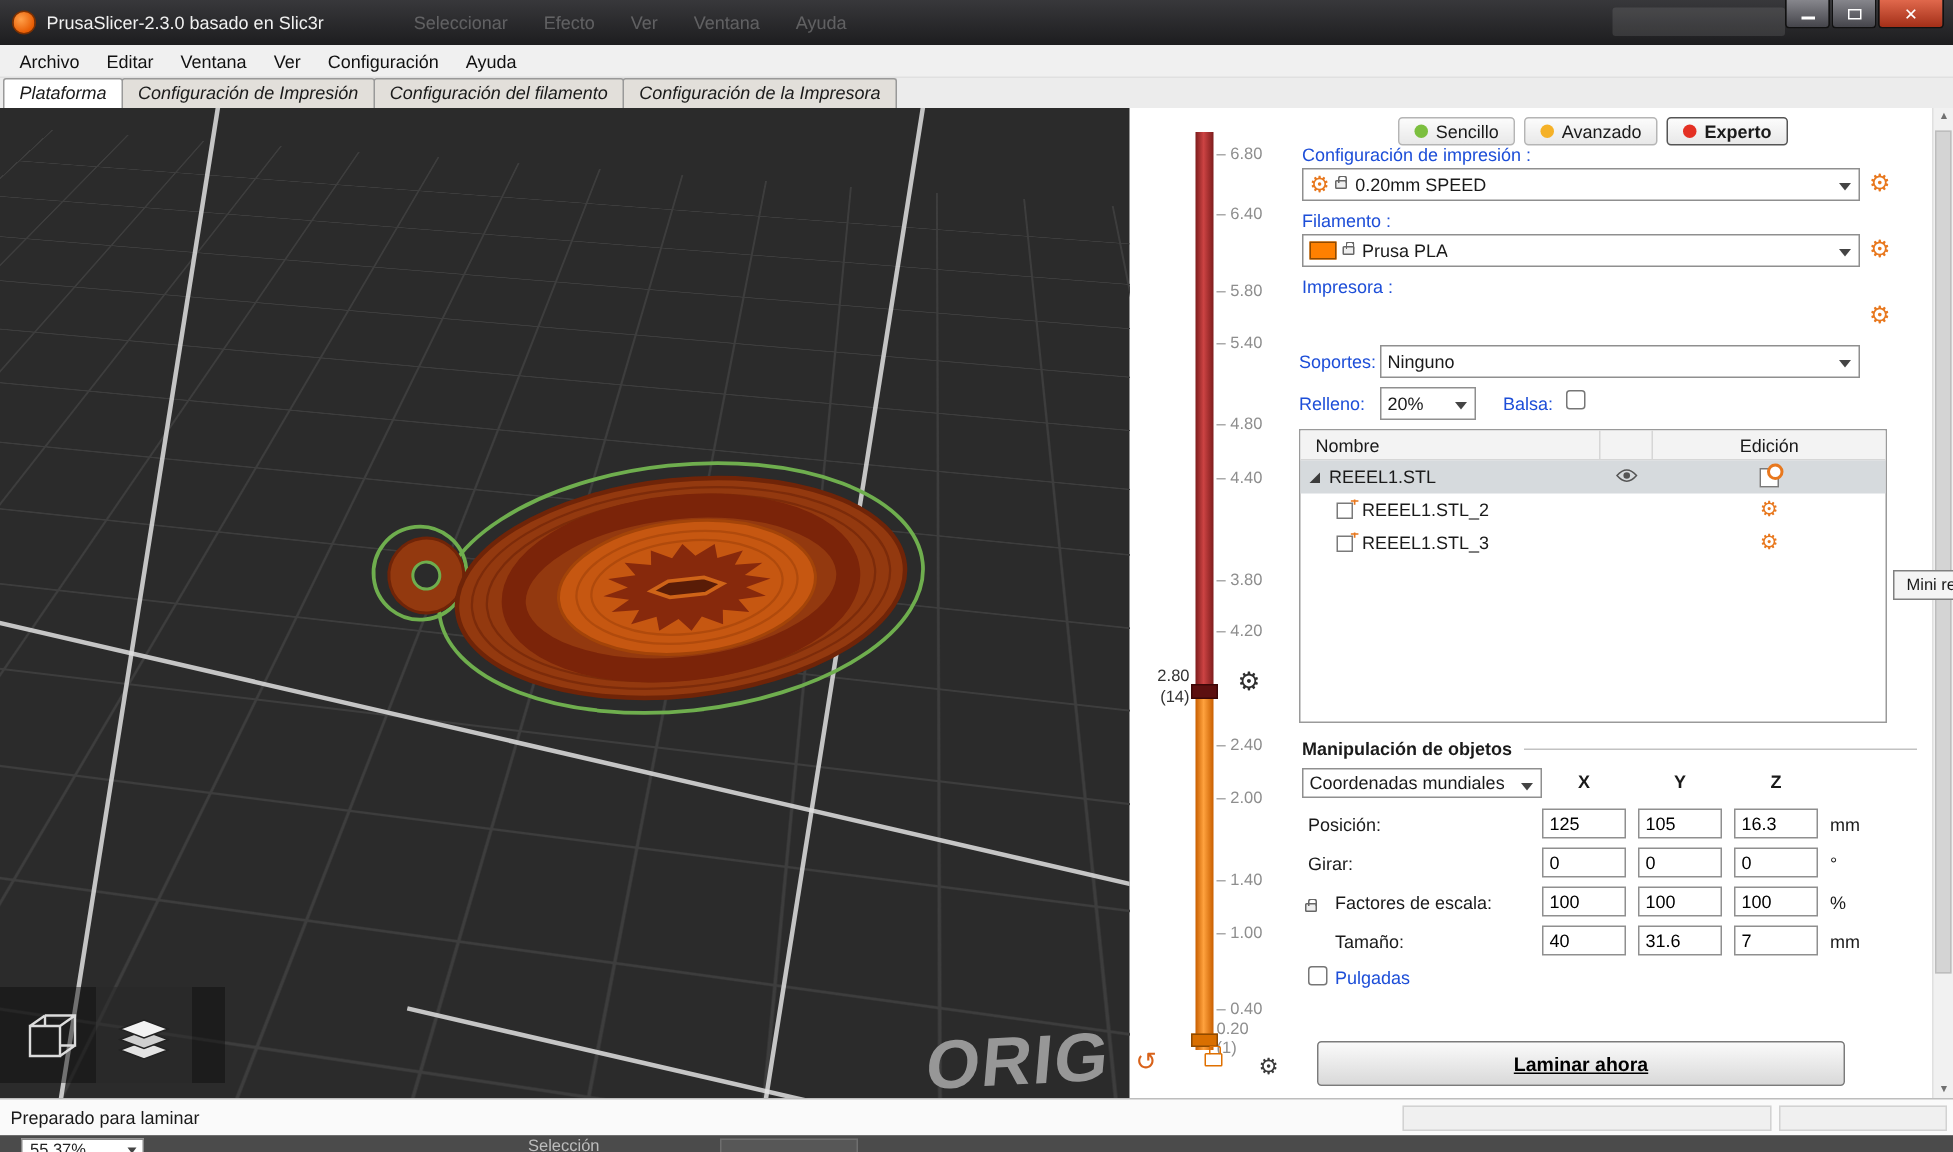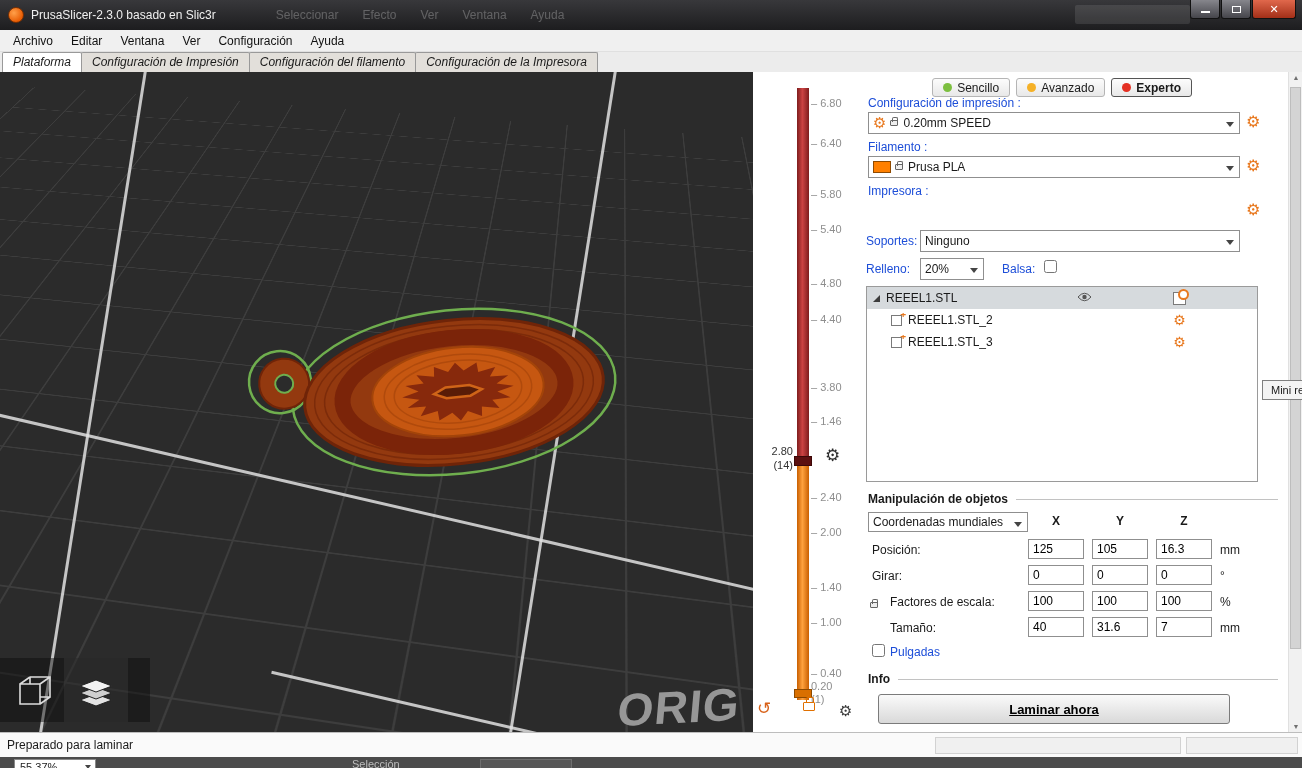--- a/index.html
+++ b/index.html
@@ -273,21 +273,21 @@
 
 <div class="slider-col">
   <div class="slider-ticks">
       <div class="tick" style="top:9px">– 6.80</div>
       <div class="tick" style="top:49px">– 6.40</div>
       <div class="tick" style="top:100px">– 5.80</div>
       <div class="tick" style="top:135px">– 5.40</div>
       <div class="tick" style="top:189px">– 4.80</div>
       <div class="tick" style="top:225px">– 4.40</div>
       <div class="tick" style="top:293px">– 3.80</div>
-      <div class="tick" style="top:327px">– 1.46</div>
+      <div class="tick" style="top:327px">– 4.20</div>
       <div class="tick" style="top:403px">– 2.40</div>
       <div class="tick" style="top:438px">– 2.00</div>
       <div class="tick" style="top:493px">– 1.40</div>
       <div class="tick" style="top:528px">– 1.00</div>
       <div class="tick" style="top:579px">– 0.40</div>
     </div>
   <div class="slider-track">
     <div class="track-upper"></div>
     <div class="track-lower"></div>
     <div class="handle-upper"></div>
@@ -339,20 +339,25 @@
 
   <span class="label" style="top:190px; left:4px">Relleno:</span>
   <div class="combo" style="left:58px; top:186px; width:64px;">
     <span class="combo-text">20%</span>
     <span class="combo-arrow"></span>
   </div>
   <span class="label" style="top:190px; left:140px">Balsa:</span>
   <input type="checkbox" class="check" style="left: 182px; top: 188px;">
 
   <div class="objlist">
+    <div class="obj-head">
+      <span class="oh-name">Nombre</span>
+      <span class="oh-mid"></span>
+      <span class="oh-edit">Edición</span>
+    </div>
     <div>
         <div class="obj-row sel">
     <span class="c-name">
             <span class="tri"></span>
             <span>REEEL1.STL</span>
           </span>
     <span class="c-mid">
             <span><svg width="15" height="10" viewBox="0 0 15 10">
                 <path d="M1 5 Q7.5 -2.5 14 5 Q7.5 12.5 1 5 Z" fill="none" stroke="#555"></path>
                 <circle cx="7.5" cy="5" r="2.2" fill="#555"></circle>
@@ -427,21 +432,20 @@
         <input class="num" style="left: 230px;" value="31.6">
         <input class="num" style="left: 294px;" value="7">
     <span class="m-unit">mm</span>
   </div>
     </div>
   <span class="lock-ico lock-scale"></span>
 
   <input type="checkbox" class="check" style="left: 10px; top: 572px;">
   <span class="label" style="left:28px; top:573px">Pulgadas</span>
 
-  <div class="sec" style="top:600px">Info</div>
 
   <button class="slice-btn">Laminar ahora</button>
 
   <div class="scrollbar">
     <span class="sb-arrow sb-up">▲</span>
     <div class="sb-thumb"></div>
     <span class="sb-arrow sb-down">▼</span>
   </div>
 </div>
 

